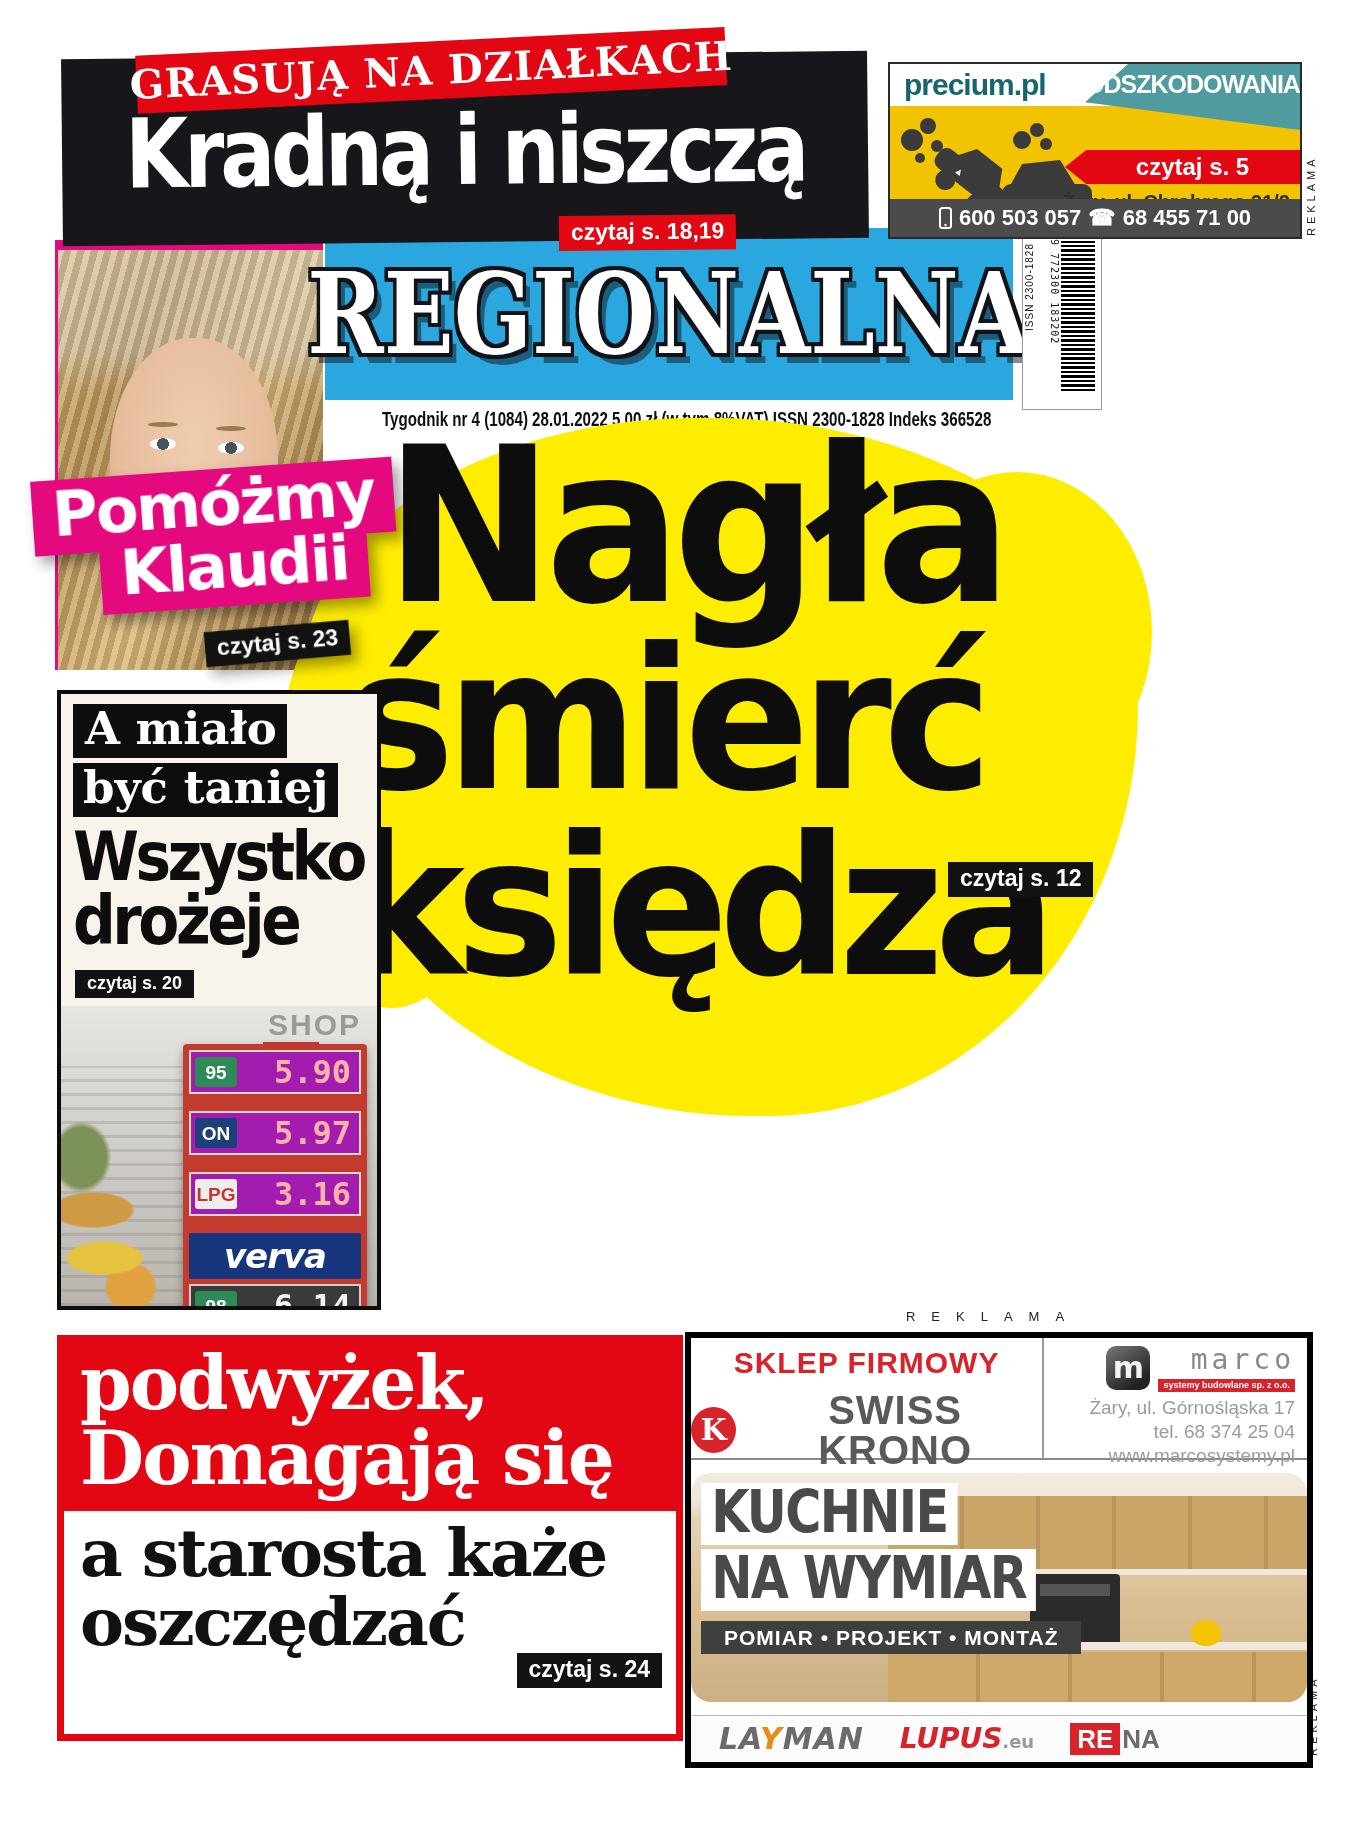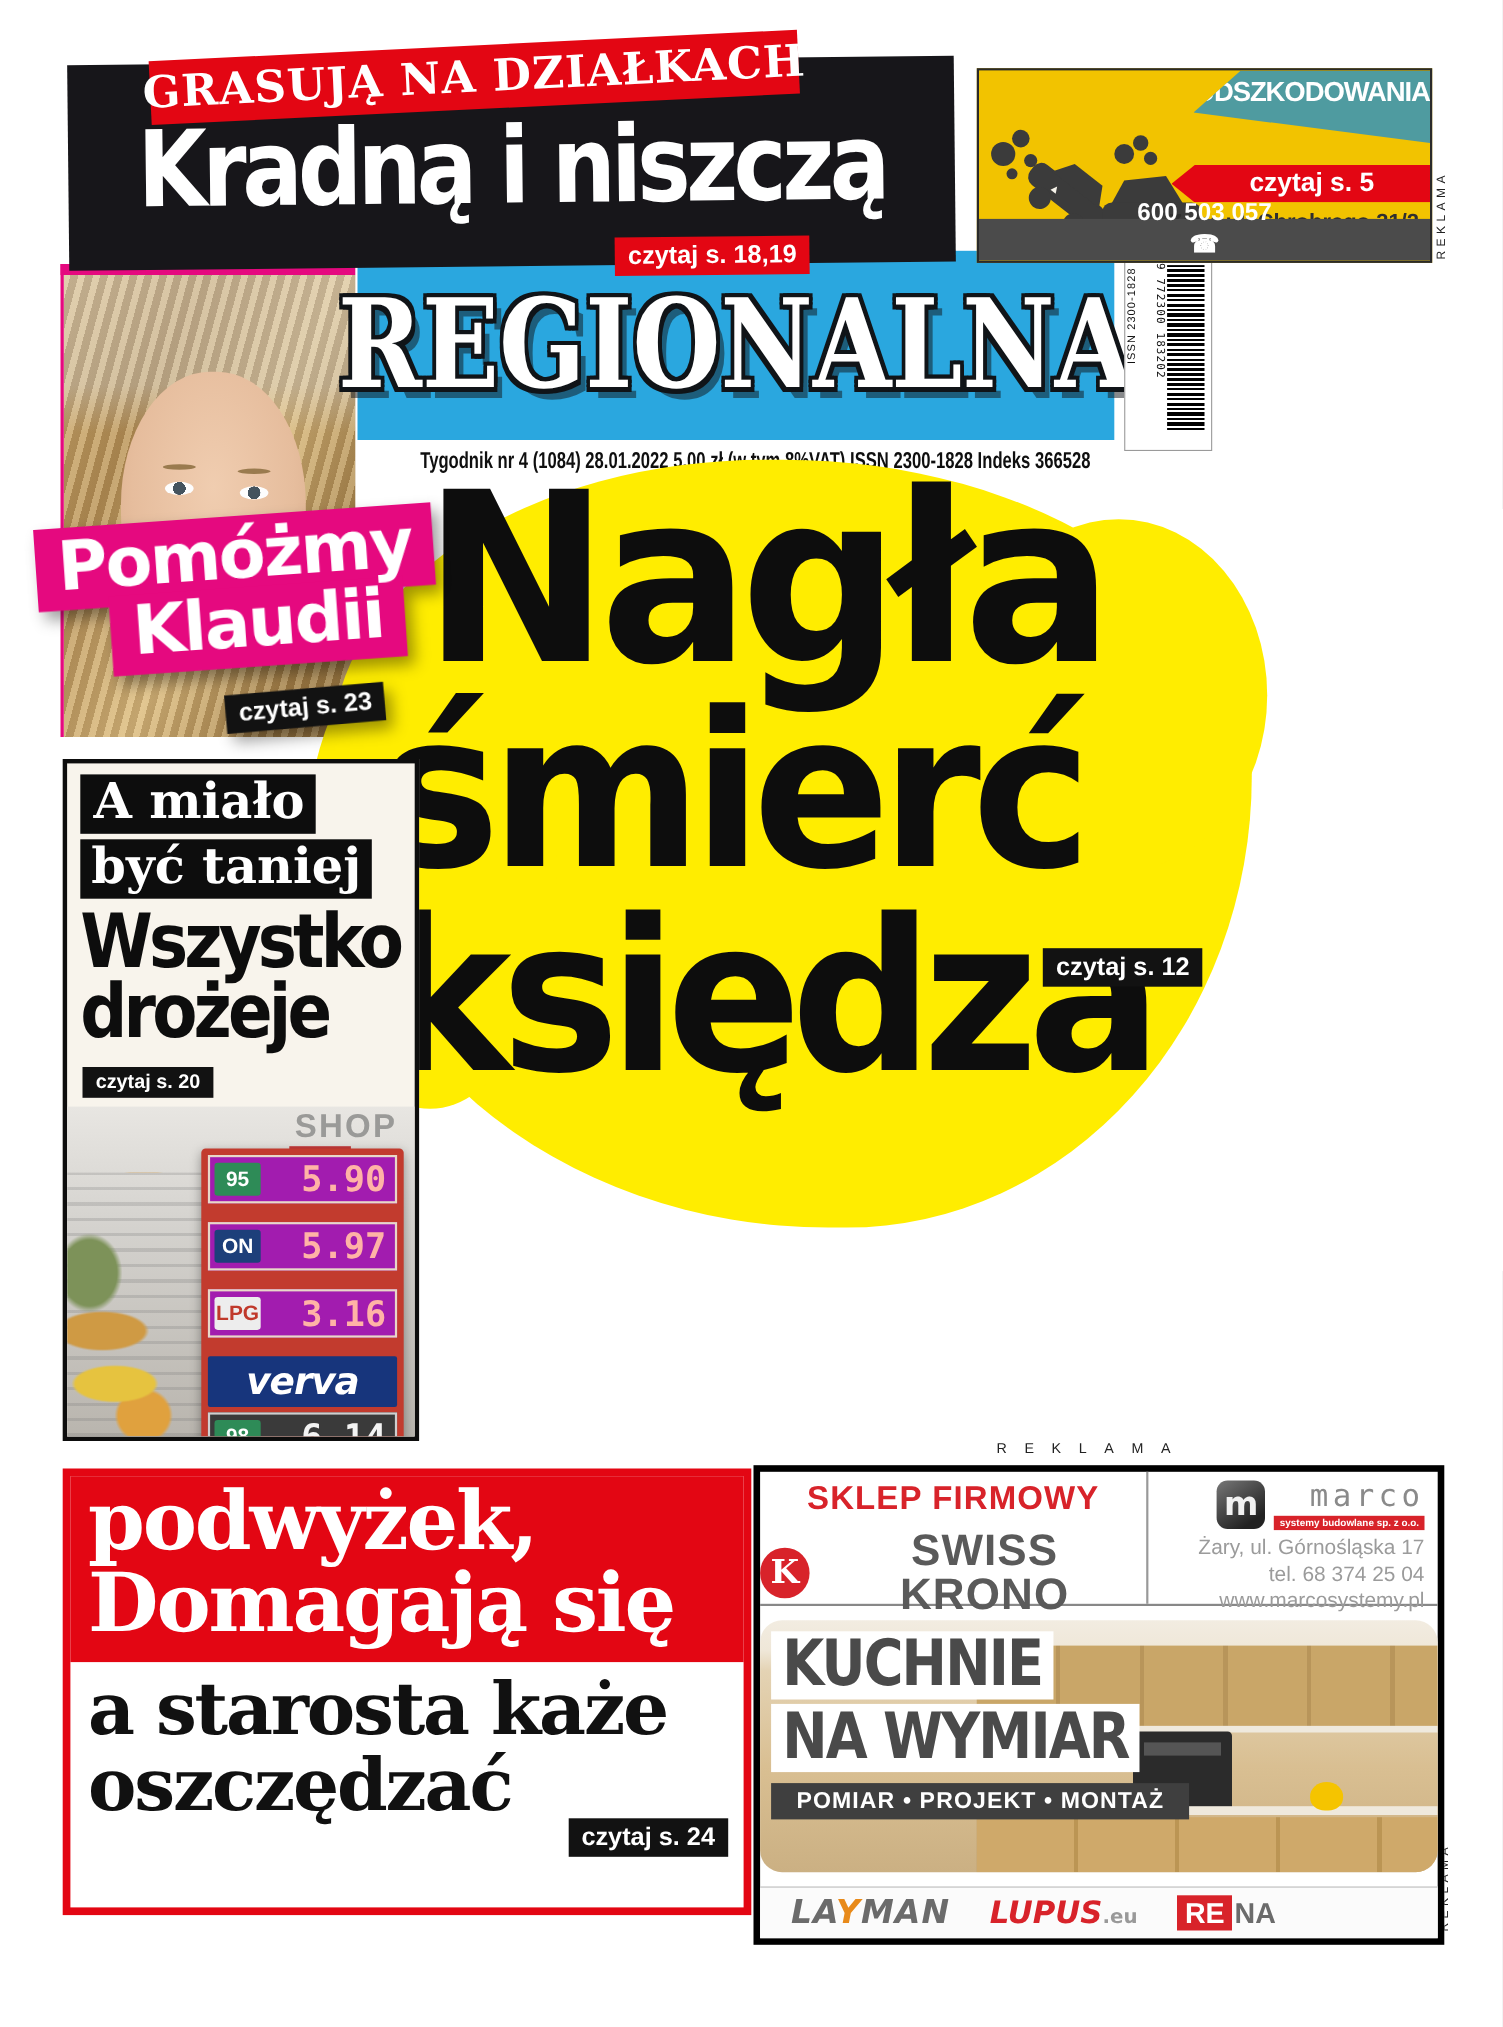--- a/index.html
+++ b/index.html
@@ -34,21 +34,21 @@
   .precium-title{font:bold 25px/1 "Liberation Sans",sans-serif;color:#fff;margin-top:8px;letter-spacing:-1px;}
   .precium-cars{position:absolute;left:4px;top:46px;}
   .precium-arrow{position:absolute;right:0;top:86px;width:235px;height:34px;background:#e30613;
                  clip-path:polygon(0 50%,9% 0,100% 0,100% 100%,9% 100%);
                  display:flex;align-items:center;justify-content:center;}
   .precium-arrow span{font:bold 24px/1 "Liberation Sans",sans-serif;color:#fff;margin-left:20px;}
   .precium-addr{position:absolute;right:10px;top:128px;display:flex;align-items:center;gap:6px;
                 font:bold 20px/1 "Liberation Sans",sans-serif;color:#2f2f2f;}
   .precium-strip{position:absolute;left:0;right:0;bottom:0;height:38px;background:#4b4b4b;
                  display:flex;align-items:center;justify-content:center;gap:7px;
-                 font:bold 22px/1 "Liberation Sans",sans-serif;color:#fff;flex-direction:column;}
+                 font:bold 22px/1 "Liberation Sans",sans-serif;color:#fff;}
   .vert-label{writing-mode:vertical-rl;transform:rotate(180deg);
               font:11px/1 "Liberation Sans",sans-serif;letter-spacing:4px;color:#222;}
 
   
   .masthead{left:325px;top:228px;width:688px;height:172px;background:#2aa7df;
             display:flex;align-items:center;justify-content:center;z-index:2;}
   .masthead-title{font:bold 112px/1 "DejaVu Serif",serif;color:#fff;white-space:nowrap;
                   transform:scaleX(.82);
                   text-shadow:-4px -4px 0 #101418,4px -4px 0 #101418,-4px 4px 0 #101418,4px 4px 0 #101418,
                               -4px 0 0 #101418,4px 0 0 #101418,0 -4px 0 #101418,0 4px 0 #101418,
@@ -214,20 +214,23 @@
 
 <div class="page">
 
   <div class="abs top-story">
     <div class="kicker-banner">GRASUJĄ NA DZIAŁKACH</div>
     <div class="top-headline">Kradną i niszczą</div>
     <span class="pbadge red top-badge">czytaj s. 18,19</span>
   </div>
 
   <div class="abs precium">
+    <div class="precium-white">
+      <div class="precium-brand">precium.pl</div>
+    </div>
     <div class="precium-teal">
       <div class="precium-title">ODSZKODOWANIA</div>
     </div>
     <svg class="precium-cars" width="205" height="118" viewBox="0 0 205 118">
       <g fill="#3b3b3b">
         <circle cx="18" cy="30" r="11"></circle>
           <circle cx="34" cy="16" r="8"></circle>
           <circle cx="43" cy="36" r="6"></circle>
           <circle cx="26" cy="48" r="5"></circle>
         <g transform="rotate(38 70 72)">

